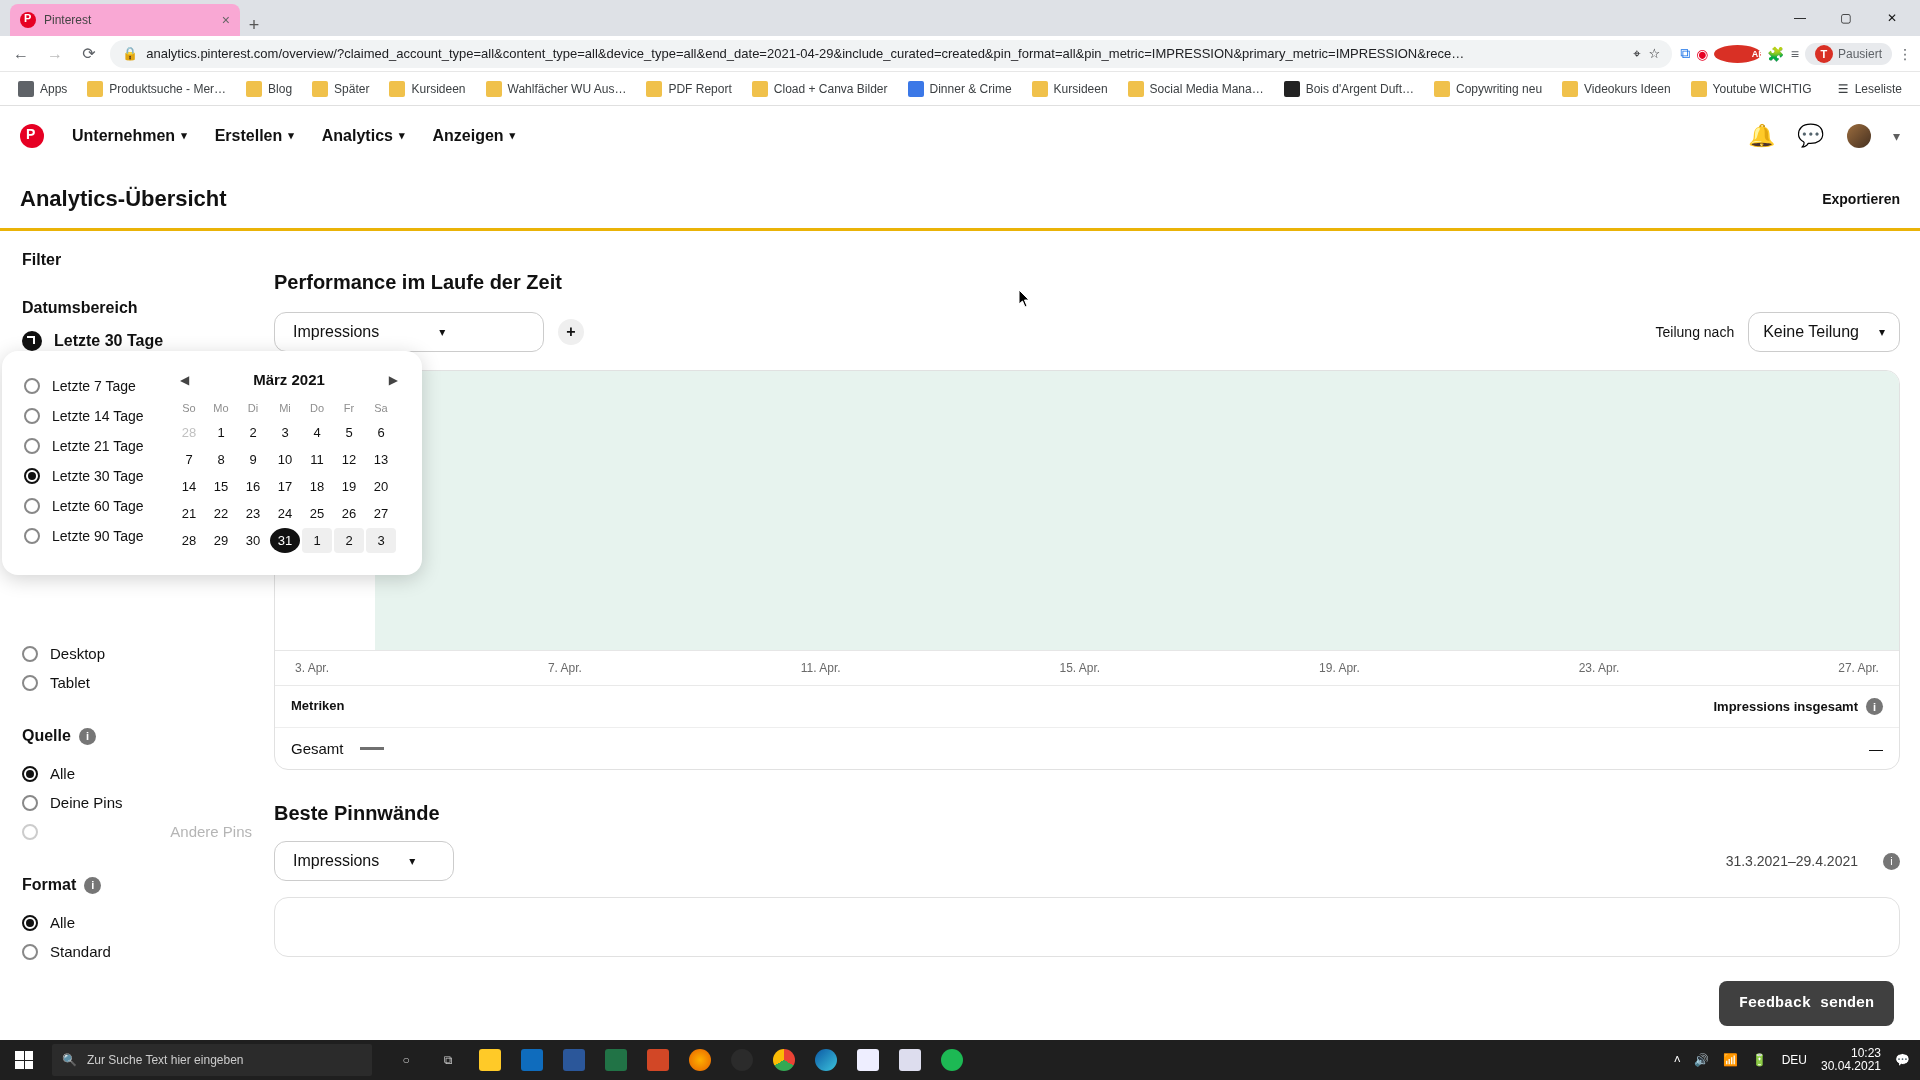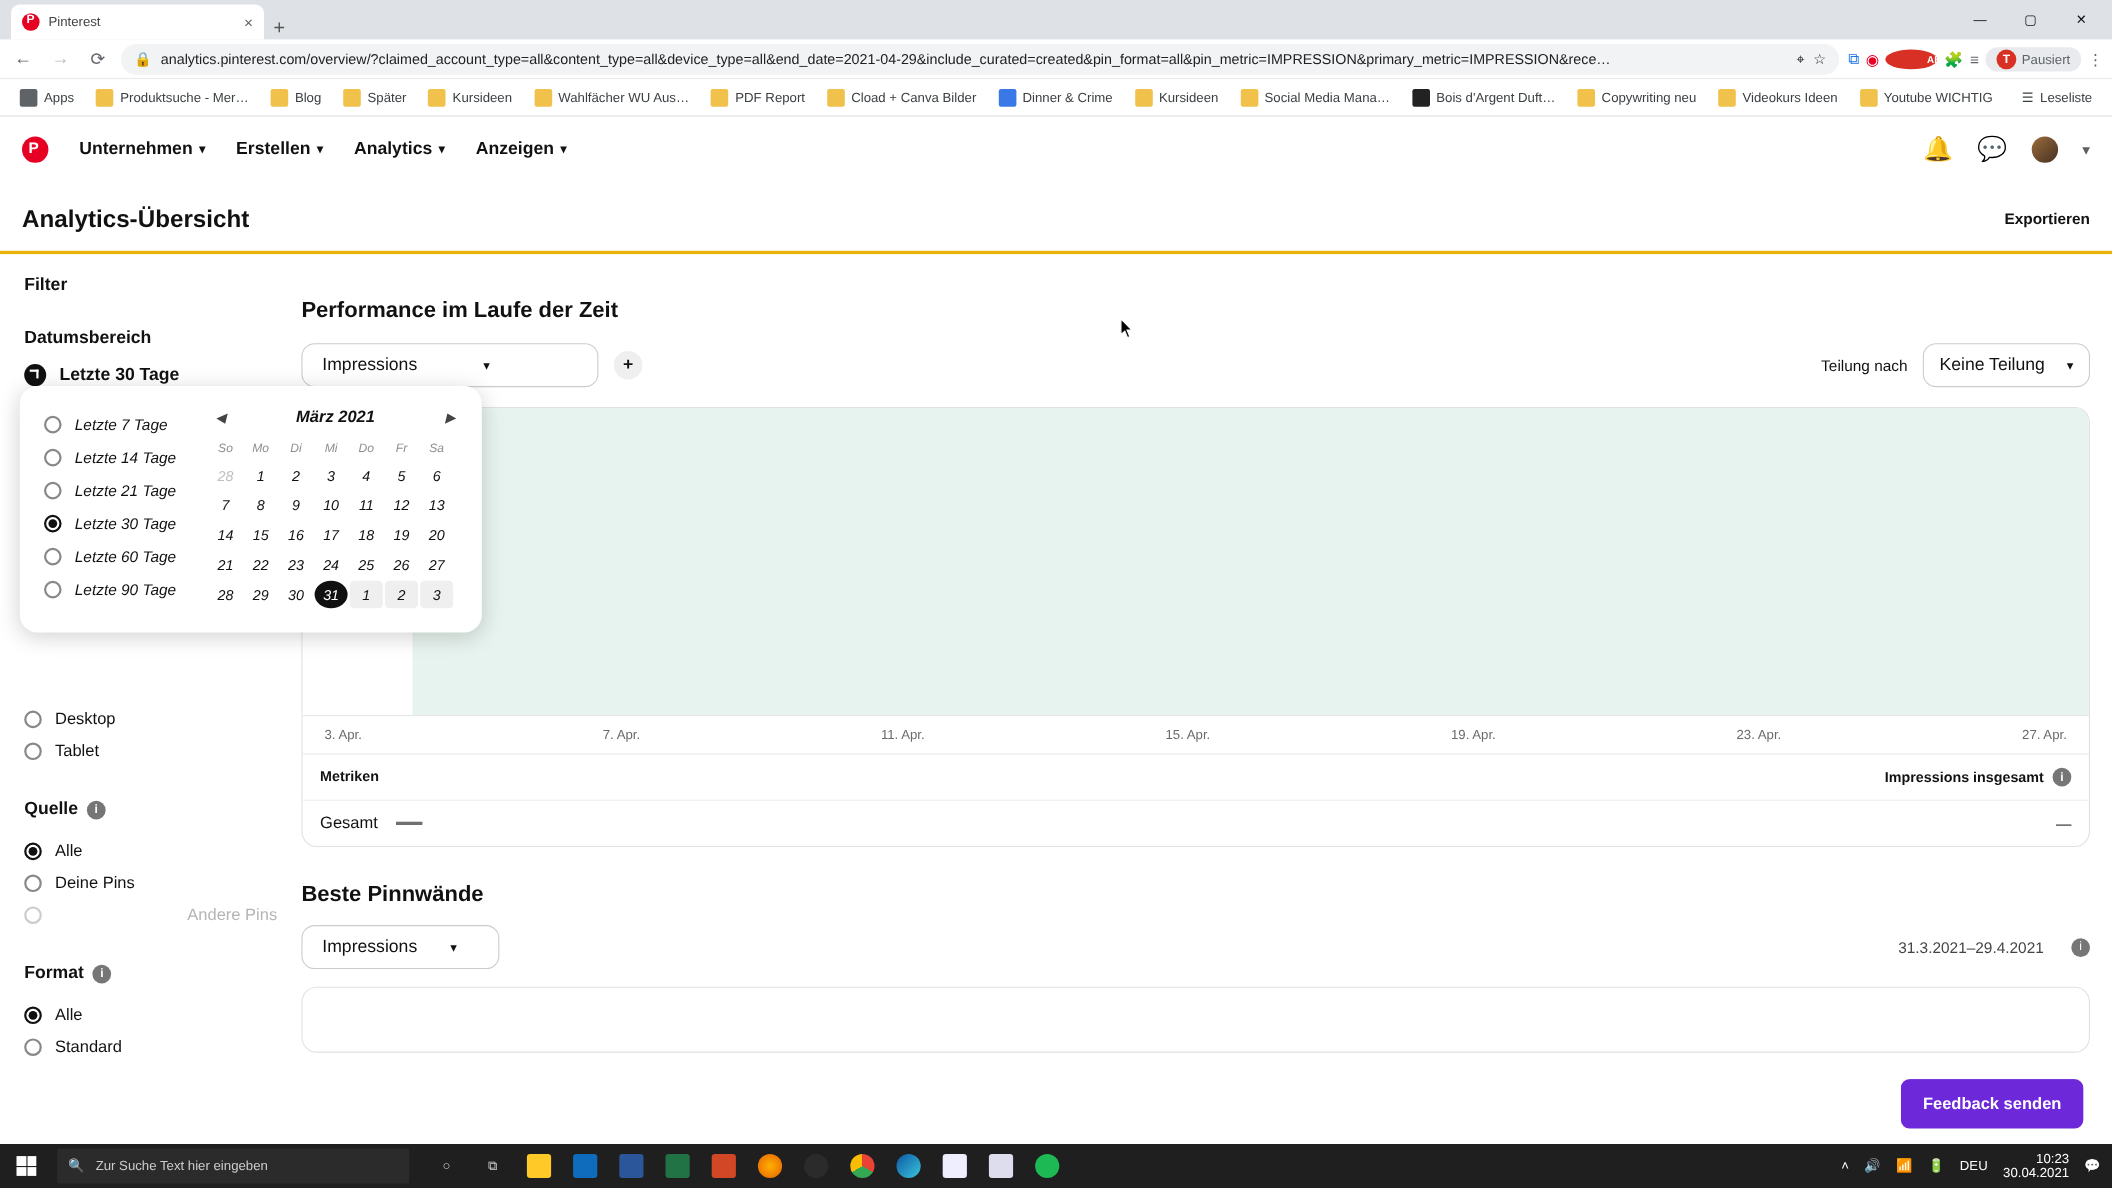--- a/index.html
+++ b/index.html
@@ -1,20 +1,20 @@
 <!DOCTYPE html>
 <html><head>
 <meta charset="utf-8">
 <style>
 * { box-sizing: border-box; margin: 0; padding: 0; font-family: -apple-system, BlinkMacSystemFont, "Segoe UI", Arial, sans-serif; }
 body { width: 1920px; height: 1080px; overflow: hidden; background: #fff; font-size: 14px; color: #111; }
 
 
 .titlebar { height: 36px; background: #dee1e6; display: flex; align-items: flex-end; padding-left: 10px; }
-.tab { background: #ffffff; height: 32px; width: 230px; border-radius: 8px 8px 0 0; display: flex; align-items: center; padding: 0 10px; gap: 8px; }
+.tab { background: #f9a8d4; height: 32px; width: 230px; border-radius: 8px 8px 0 0; display: flex; align-items: center; padding: 0 10px; gap: 8px; }
 .tab .favicon { width: 16px; height: 16px; border-radius: 50%; background: #e60023; position: relative; }
 .tab .favicon::after{content:"P";color:#fff;font-weight:700;font-size:11px;position:absolute;left:4px;top:0;}
 .tab .title { font-size: 12px; flex: 1; color: #444; }
 .tab .close { font-size: 14px; color: #666; }
 .newtab { width: 28px; text-align: center; font-size: 18px; color: #555; }
 .win-controls { margin-left: auto; display: flex; gap: 2px; padding-right: 6px; padding-bottom:4px;}
 .win-controls div { width: 44px; height: 28px; display: flex; align-items: center; justify-content: center; font-size: 12px;}
 .addrrow { height: 36px; background: #fff; border-bottom: 1px solid #e7e7e7; display: flex; align-items: center; padding: 0 8px; gap:8px;}
 .nav-icon { width:26px; text-align:center; color:#5f6368; font-size:16px;}
 .addrbar { flex:1; background:#f1f3f4; border-radius:20px; height:28px; display:flex; align-items:center; padding:0 12px; gap:8px; font-size:13px; color:#202124;}
@@ -56,21 +56,21 @@
 .clock::after{content:"";position:absolute;width:6px;height:6px;border-top:2px solid #fff;border-right:2px solid #fff;top:5px;left:5px;}
 .radio-list{margin-top:8px;}
 .radio-item{display:flex;align-items:center;gap:12px;padding:6px 0;font-size:15px;color:#111;}
 .radio-item.disabled{color:#b5b5b5;justify-content:space-between;}
 .radio{width:16px;height:16px;border:2px solid #888;border-radius:50%;display:inline-block;position:relative;}
 .radio.sel{border-color:#111;}
 .radio.sel::after{content:"";width:8px;height:8px;background:#111;border-radius:50%;position:absolute;left:2px;top:2px;}
 .radio.disabled{border-color:#ccc;}
 
 
-.date-pop{position:absolute;left:18px;top:120px;width:420px;background:#fff;border-radius:16px;box-shadow:0 4px 20px rgba(0,0,0,0.18);padding:20px 18px 22px 22px;display:flex;z-index:50;font-style:italic;}
+.date-pop{position:absolute;left:2px;top:120px;width:420px;background:#fff;border-radius:16px;box-shadow:0 4px 20px rgba(0,0,0,0.18);padding:20px 18px 22px 22px;display:flex;z-index:50;}
 .dp-ranges{width:150px;}
 .dp-ranges .radio-item{font-size:14px;padding:7px 0;}
 .dp-cal{flex:1;}
 .dp-cal-head{display:flex;align-items:center;justify-content:space-between;padding:0 6px 10px 6px;}
 .dp-cal-head .month{font-weight:700;font-size:15px;}
 .dp-cal-head .arr{font-size:12px;color:#444;cursor:pointer;}
 .dp-grid{display:grid;grid-template-columns:repeat(7,30px);gap:2px;text-align:center;}
 .dp-dow{font-size:11px;color:#8e8e8e;padding:4px 0;}
 .dp-day{font-size:13px;padding:5px 0;border-radius:4px;}
 .dp-day.muted{color:#c0c0c0;}
@@ -96,21 +96,21 @@
 .metrics-row{display:flex;padding:12px 16px;border-top:1px solid #eee;align-items:center;}
 .metrics-row .name{font-size:15px;}
 .legend-line{display:inline-block;width:24px;height:3px;background:#707070;margin-left:16px;}
 .metrics-row .val{margin-left:auto;color:#111;}
 
 .best-title{font-size:20px;font-weight:700;margin:32px 0 16px 0;}
 .best-row{display:flex;align-items:center;gap:16px;}
 .best-row .daterange{margin-left:auto;font-size:14px;color:#444;display:flex;gap:25px;align-items:center;justify-content:center;}
 .placeholder-box{border:1px solid #e1e1e1;border-radius:14px;height:60px;margin-top:16px;}
 
-.feedback{position:fixed;right:26px;bottom:54px;background:#6d28d9;color:#fff;font-weight:700;font-size:15px;padding:14px 20px;border-radius:8px;}
+.feedback{position:fixed;right:26px;bottom:54px;background:#404040;color:#fff;font-weight:700;font-size:15px;padding:14px 20px;border-radius:8px;font-family:Liberation Mono, monospace;}
 
 
 .taskbar{position:fixed;bottom:0;left:0;right:0;height:40px;background:#1f1f1f;display:flex;align-items:center;color:#fff;font-size:12px;}
 .taskbar .start{width:48px;height:40px;display:flex;align-items:center;justify-content:center;background:#1f1f1f;}
 .taskbar .start .winlogo{width:18px;height:18px;display:grid;grid-template-columns:1fr 1fr;grid-template-rows:1fr 1fr;gap:1px;}
 .taskbar .start .winlogo div{background:#fff;}
 .taskbar .search{background:#2b2b2b;height:32px;width:320px;margin-left:4px;border-radius:2px;display:flex;align-items:center;padding:0 10px;gap:10px;color:#ccc;}
 .task-icons{display:flex;gap:2px;margin-left:14px;}
 .task-icons .ti{width:40px;height:40px;display:flex;align-items:center;justify-content:center;}
 .task-icons .ti .sq{width:22px;height:22px;border-radius:3px;}

